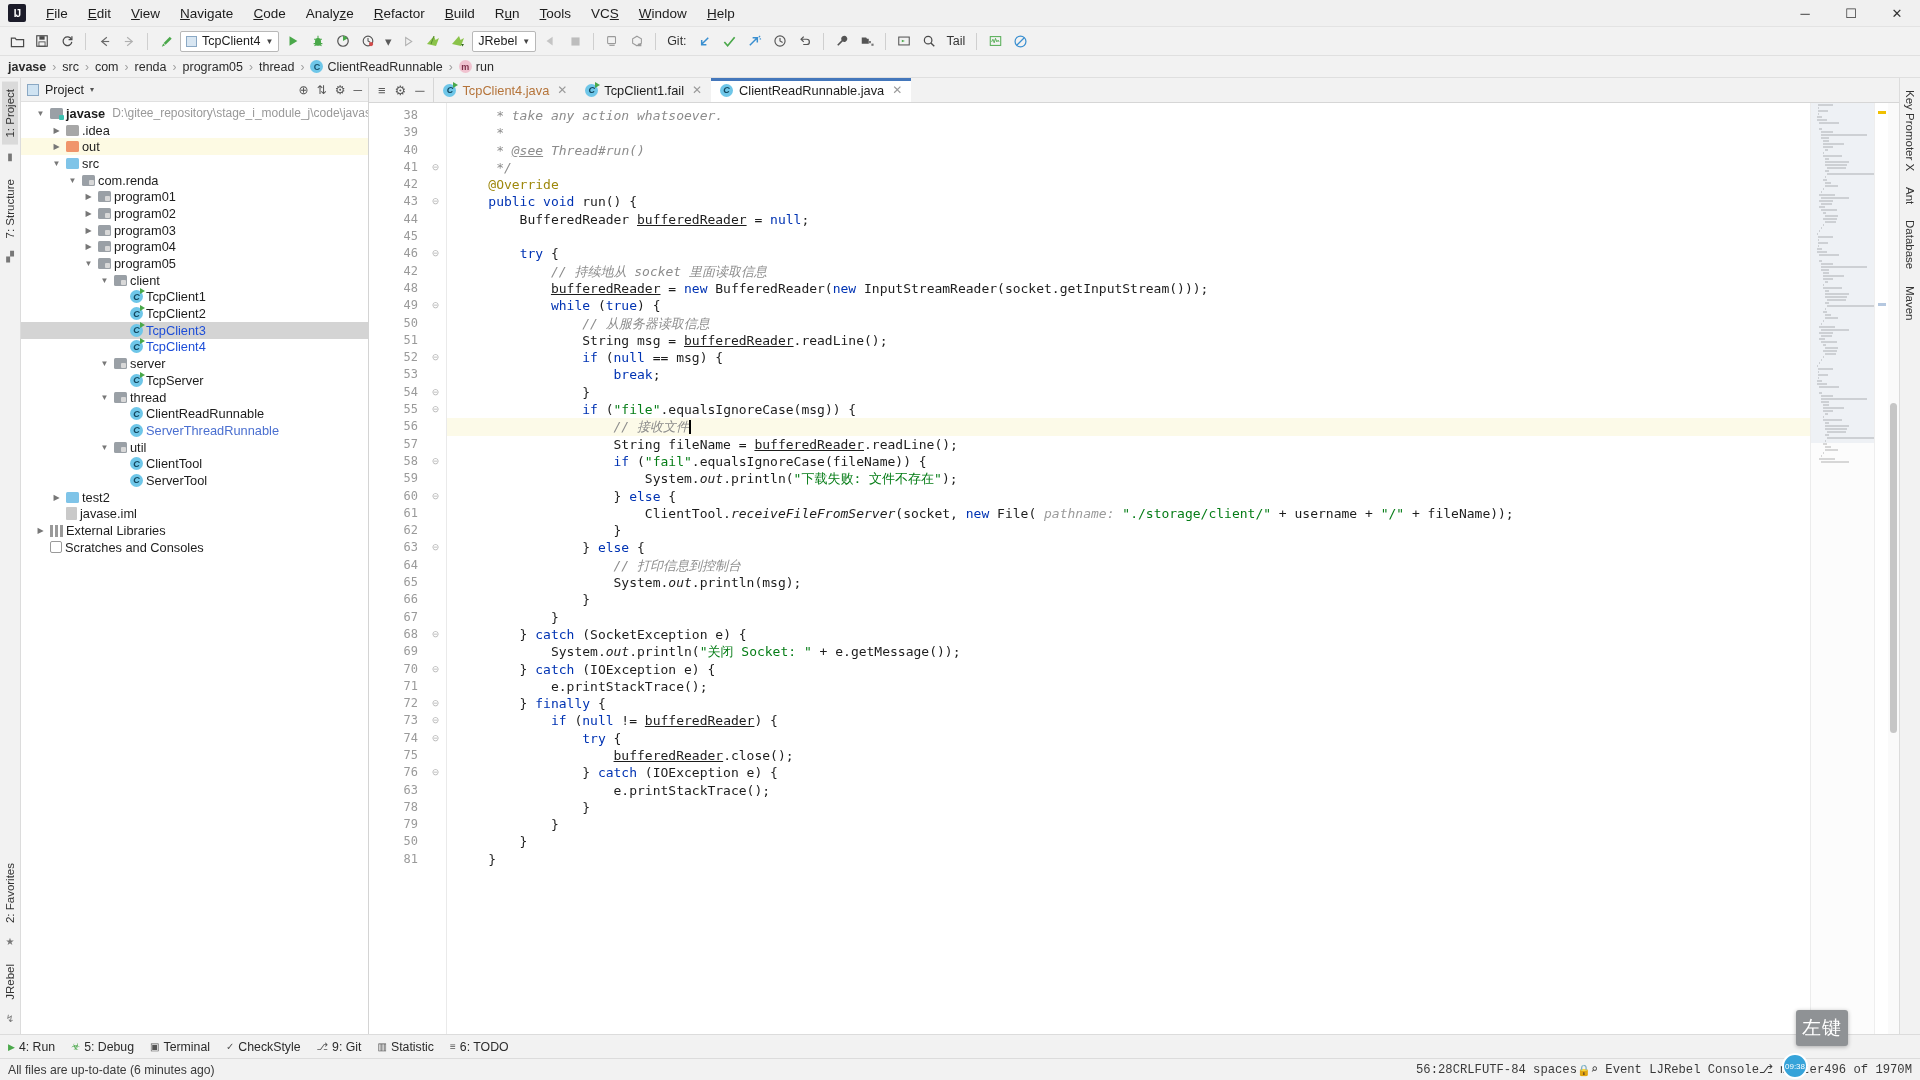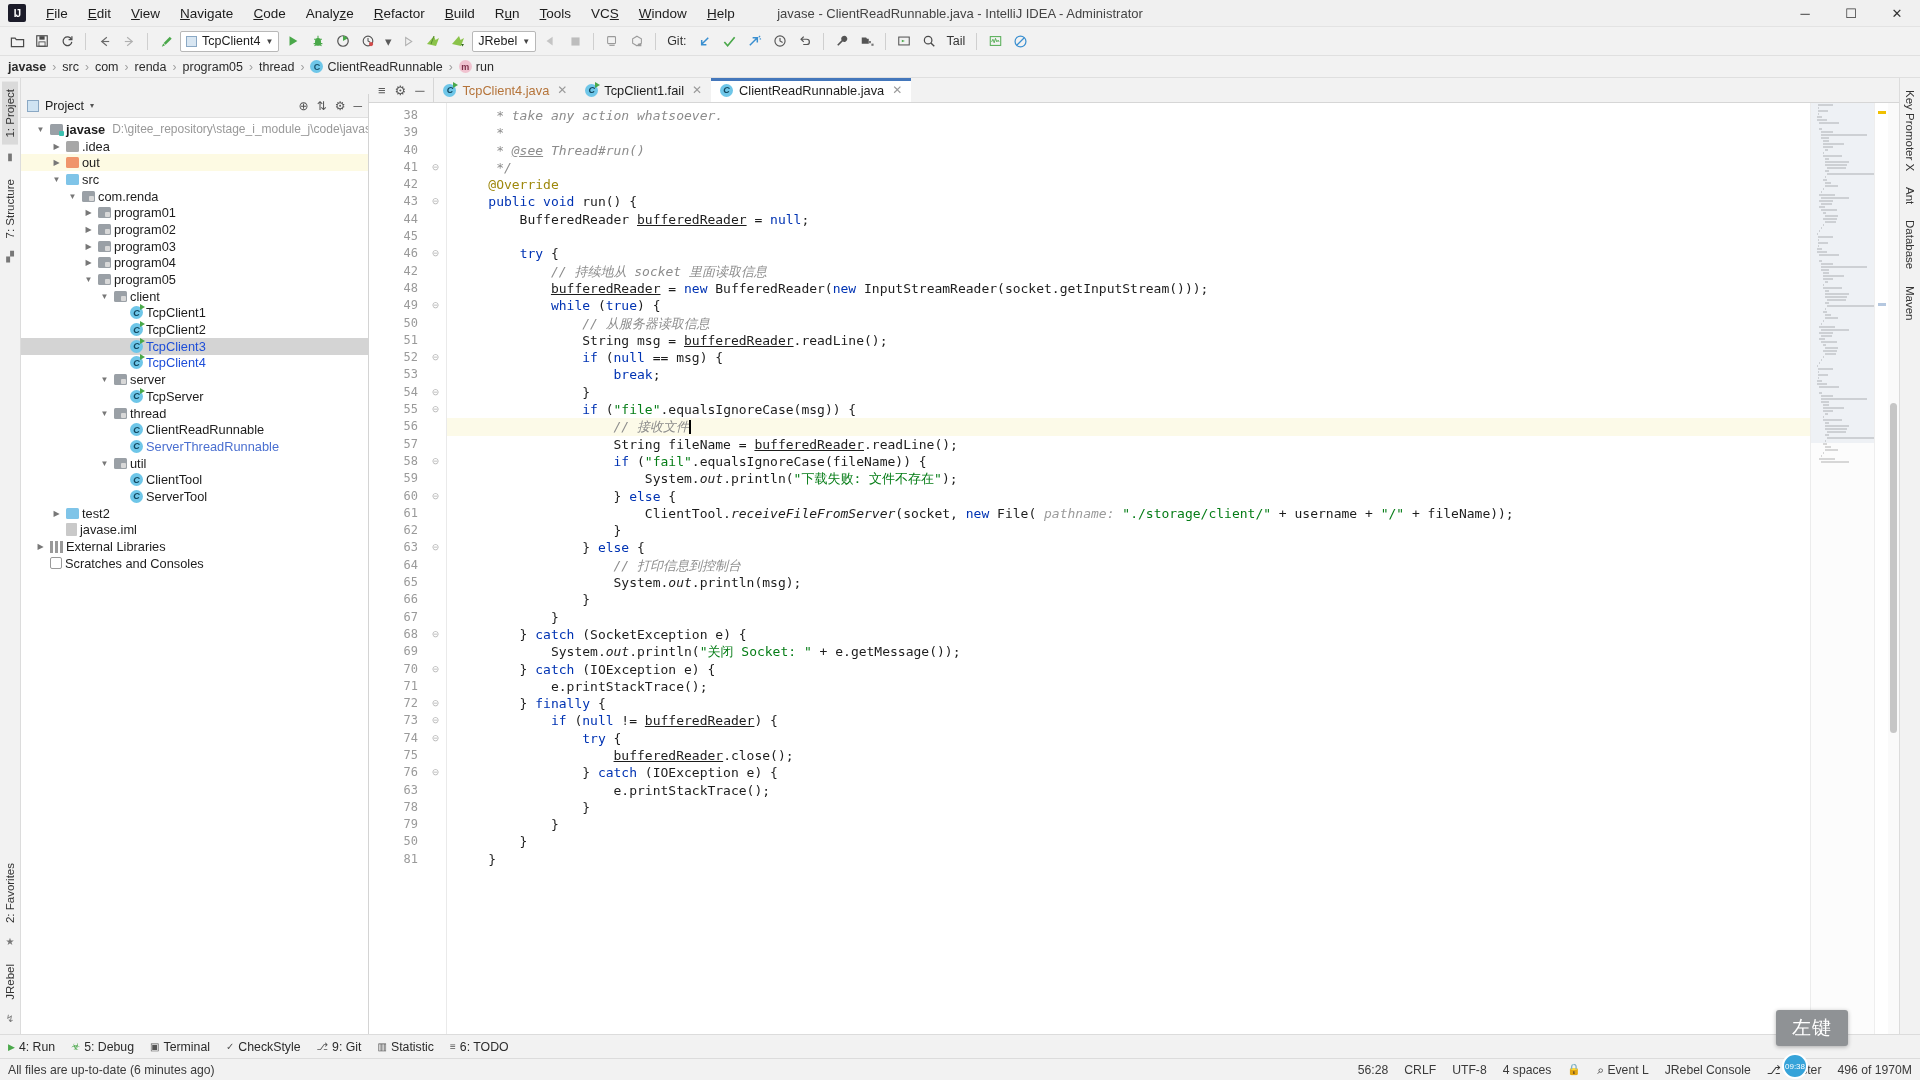--- a/index.html
+++ b/index.html
@@ -89,21 +89,21 @@
     writing-mode: vertical-rl; transform: rotate(180deg);
     font-size: 11.5px; color: #333; padding: 7px 2px; cursor: default; white-space: nowrap;
   }
   .rail-btn.active { background: #dadada; }
   .rail-ico { margin: 6px 0 10px 0; color: #777; font-size: 10px; }
   .rail-spacer { flex: 1; }
 
   
   .project {
     width: 348px; background: #fff; display: flex; flex-direction: column;
-    border-right: 1px solid #d4d4d4; flex: 0 0 348px; margin-top: 16px;
+    border-right: 1px solid #d4d4d4; flex: 0 0 348px;
   }
   .proj-head {
     height: 24px; background: #f2f2f2; display: flex; align-items: center;
     padding: 0 6px; gap: 6px; border-bottom: 1px solid #e0e0e0; flex: 0 0 24px;
   }
   .proj-head .sq {
     width: 12px; height: 12px; border: 1.4px solid #8aa8c4; background: #cfe3f2;
   }
   .proj-title { font-size: 12.5px; color: #1d1d1d; }
   .proj-head .caret { font-size: 8px; color: #555; }
@@ -262,29 +262,29 @@
   .tw .tri { color: #4aa84a; font-size: 9px; }
   .tw .bug { color: #4aa84a; font-size: 10px; }
 
   
   .statusbar {
     height: 22px; background: #f2f2f2; display: flex; align-items: center;
     padding: 0 8px; border-top: 1px solid #dcdcdc; flex: 0 0 22px;
     font-size: 12.2px; color: #3a3a3a;
   }
   .sb-left { display: flex; align-items: center; gap: 6px; }
-  .sb-right { margin-left: auto; display: flex; align-items: flex-start; gap: 16px; }
+  .sb-right { margin-left: auto; display: flex; align-items: flex-end; gap: 0; font-family: Liberation Mono, monospace; }
   .sb-right .it { cursor: default; white-space: nowrap; }
   .lock-ico { font-size: 11px; color: #666; }
 
   
   .keyhint {
     position: absolute; right: 72px; bottom: 34px;
     background: #8f9295; color: #fff; font-size: 19px;
-    padding: 5px 16px; border-radius: 3px; letter-spacing: 1px;
+    padding: 5px 6px; border-radius: 3px; letter-spacing: 1px;
     box-shadow: 0 1px 4px rgba(0,0,0,.3);
   }
   .clockbadge {
     position: absolute; right: 112px; bottom: 1px;
     width: 26px; height: 26px; border-radius: 50%; background: #36a3d9;
     color: #fff; font-size: 8px; display: flex; align-items: center; justify-content: center;
     border: 2px solid #fff;
   }
 </style>
 </head>
@@ -302,21 +302,20 @@
       <div class="menu-item"><u>C</u>ode</div>
       <div class="menu-item">Analy<u>z</u>e</div>
       <div class="menu-item"><u>R</u>efactor</div>
       <div class="menu-item"><u>B</u>uild</div>
       <div class="menu-item">R<u>u</u>n</div>
       <div class="menu-item"><u>T</u>ools</div>
       <div class="menu-item">VC<u>S</u></div>
       <div class="menu-item"><u>W</u>indow</div>
       <div class="menu-item"><u>H</u>elp</div>
     </div>
-    <div class="win-title">javase - ClientReadRunnable.java - IntelliJ IDEA - Administrator</div>
     <div class="win-btns">
       <div class="win-btn">─</div>
       <div class="win-btn">☐</div>
       <div class="win-btn close">✕</div>
     </div>
   </div>
 
   <div class="toolbar">
     <div class="tb-ico">
       <svg width="15" height="15" viewBox="0 0 16 16">

